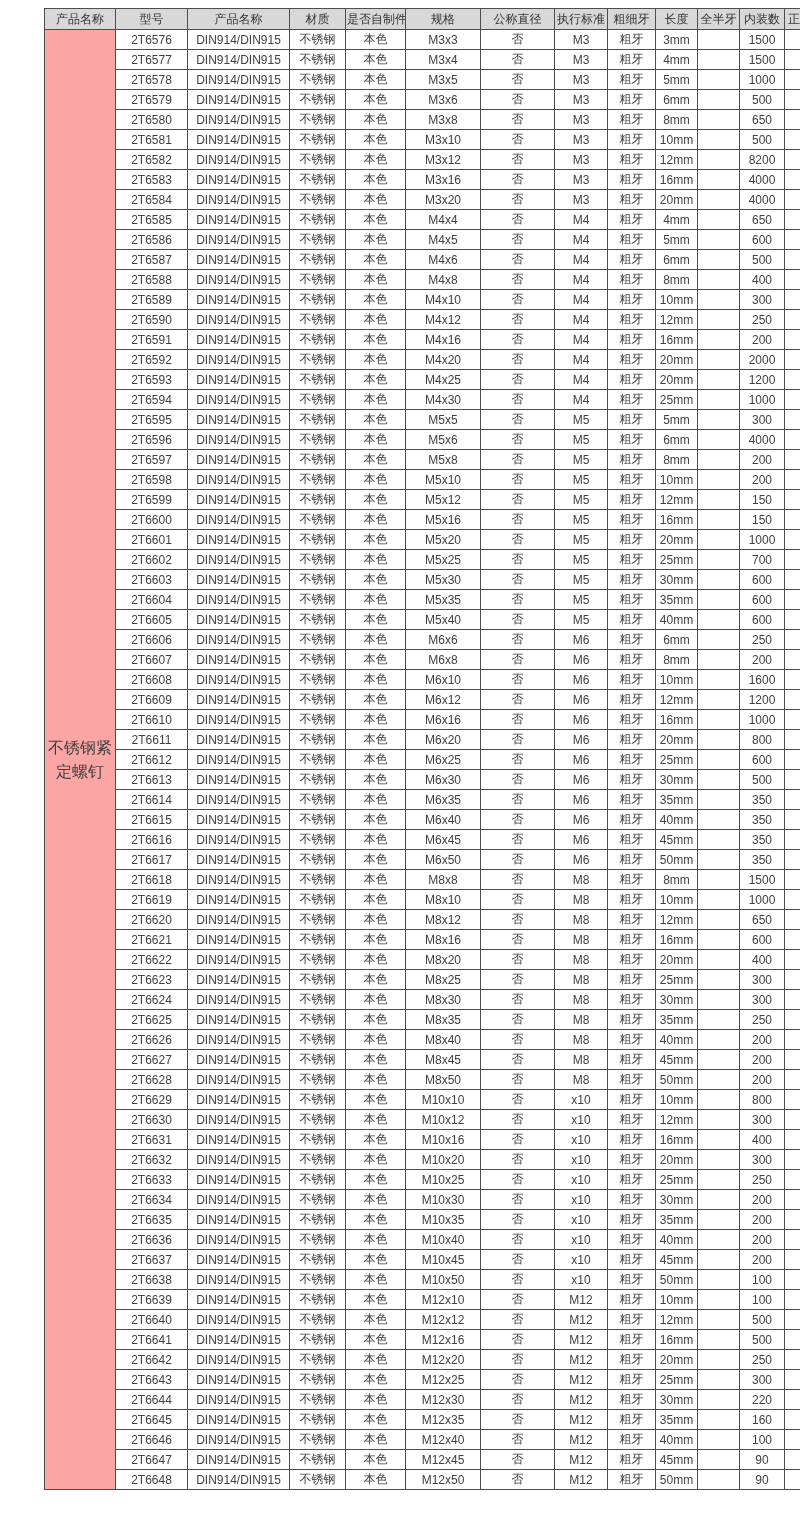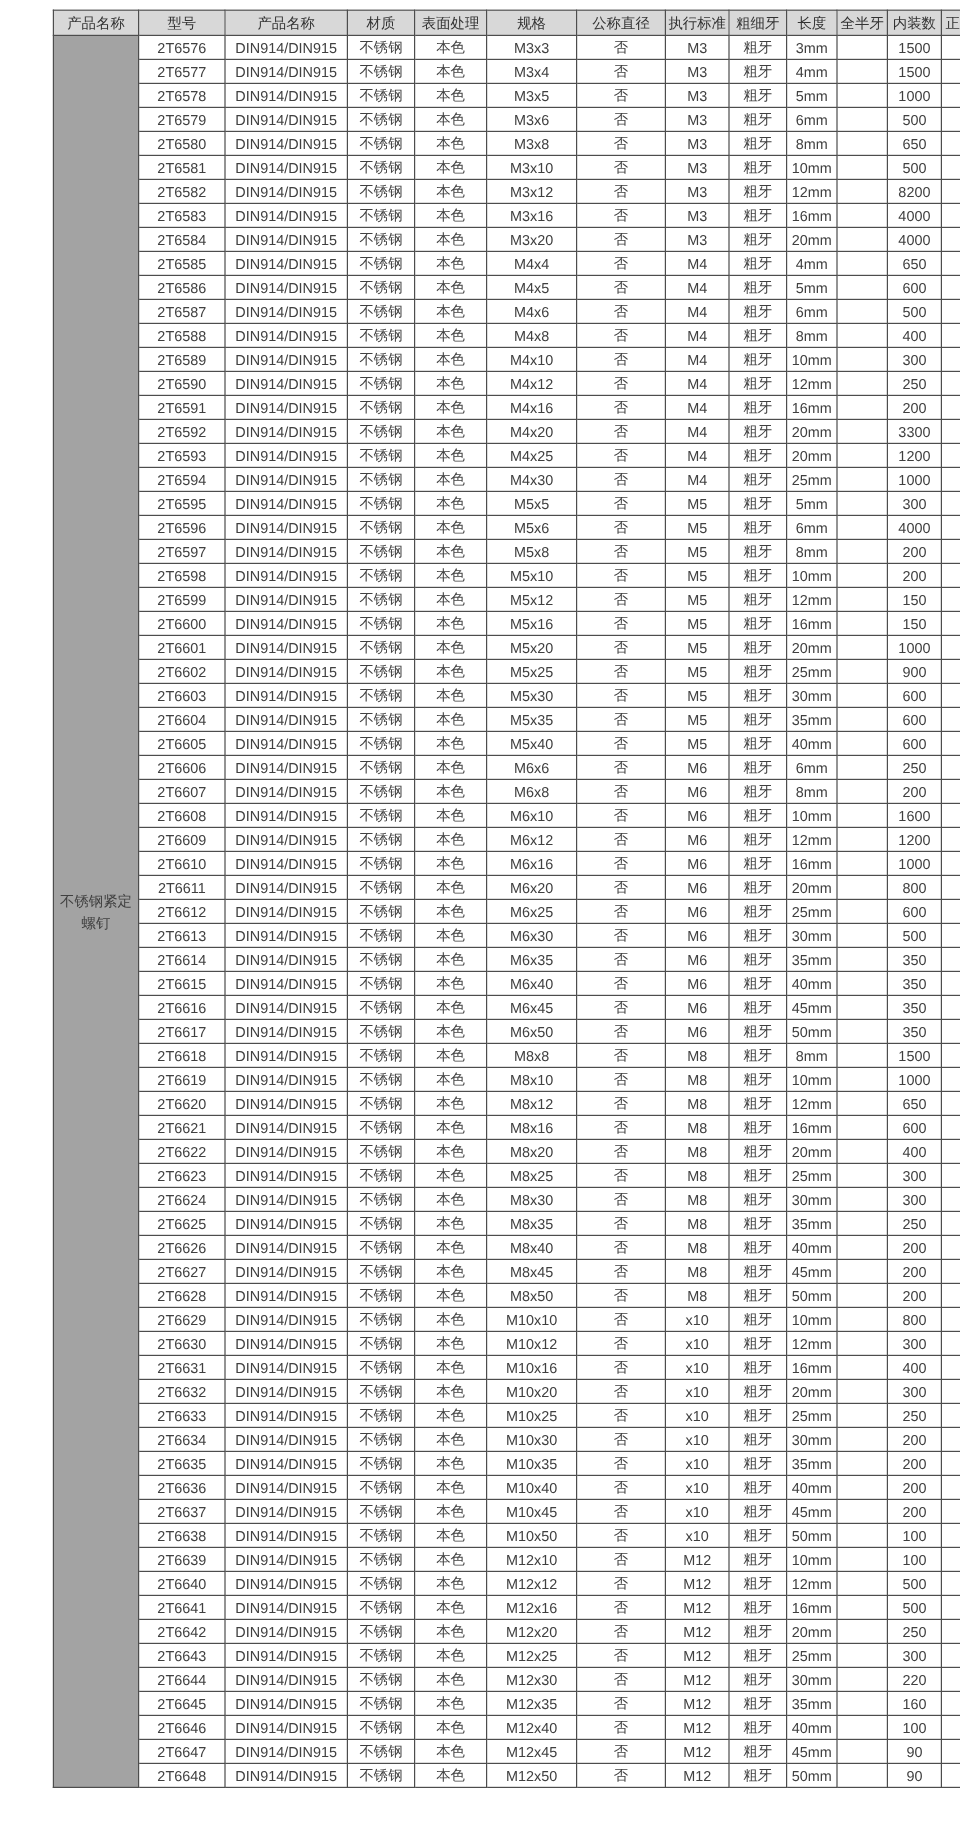--- a/index.html
+++ b/index.html
@@ -25,22 +25,22 @@
     font-size:12px;
     font-weight:normal;
   }
   thead tr{height:21px;}
   tbody tr{height:20px;}
   th{background:#d8d8d8;color:#333333;}
   td{background:#ffffff;color:#404040;}
   td.product-cell{
     white-space:normal;
     line-height:1.5;
-    font-size:12px;
-    background:#a3a3a3;
+    font-size:16px;
+    background:#fca5a5;
   }
 </style>
 </head>
 <body>
 
 <div class="sheet">
   <table>
     <colgroup>
         <col style="width: 71px;">
         <col style="width: 72px;">
@@ -55,21 +55,21 @@
         <col style="width: 42px;">
         <col style="width: 45px;">
         <col style="width: 43px;">
       </colgroup>
     <thead>
       <tr>
           <th>产品名称</th>
           <th>型号</th>
           <th>产品名称</th>
           <th>材质</th>
-          <th>表面处理</th>
+          <th>是否自制件</th>
           <th>规格</th>
           <th>公称直径</th>
           <th>执行标准</th>
           <th>粗细牙</th>
           <th>长度</th>
           <th>全半牙</th>
           <th>内装数</th>
           <th>正反牙</th>
         </tr>
     </thead>
@@ -303,21 +303,21 @@
           <td>2T6592</td>
           <td>DIN914/DIN915</td>
           <td>不锈钢</td>
           <td>本色</td>
           <td>M4x20</td>
           <td>否</td>
           <td>M4</td>
           <td>粗牙</td>
           <td>20mm</td>
           <td></td>
-          <td>3300</td>
+          <td>2000</td>
           <td>正</td>
         </tr>
         <tr>
           <td>2T6593</td>
           <td>DIN914/DIN915</td>
           <td>不锈钢</td>
           <td>本色</td>
           <td>M4x25</td>
           <td>否</td>
           <td>M4</td>
@@ -443,21 +443,21 @@
           <td>2T6602</td>
           <td>DIN914/DIN915</td>
           <td>不锈钢</td>
           <td>本色</td>
           <td>M5x25</td>
           <td>否</td>
           <td>M5</td>
           <td>粗牙</td>
           <td>25mm</td>
           <td></td>
-          <td>900</td>
+          <td>700</td>
           <td>正</td>
         </tr>
         <tr>
           <td>2T6603</td>
           <td>DIN914/DIN915</td>
           <td>不锈钢</td>
           <td>本色</td>
           <td>M5x30</td>
           <td>否</td>
           <td>M5</td>

